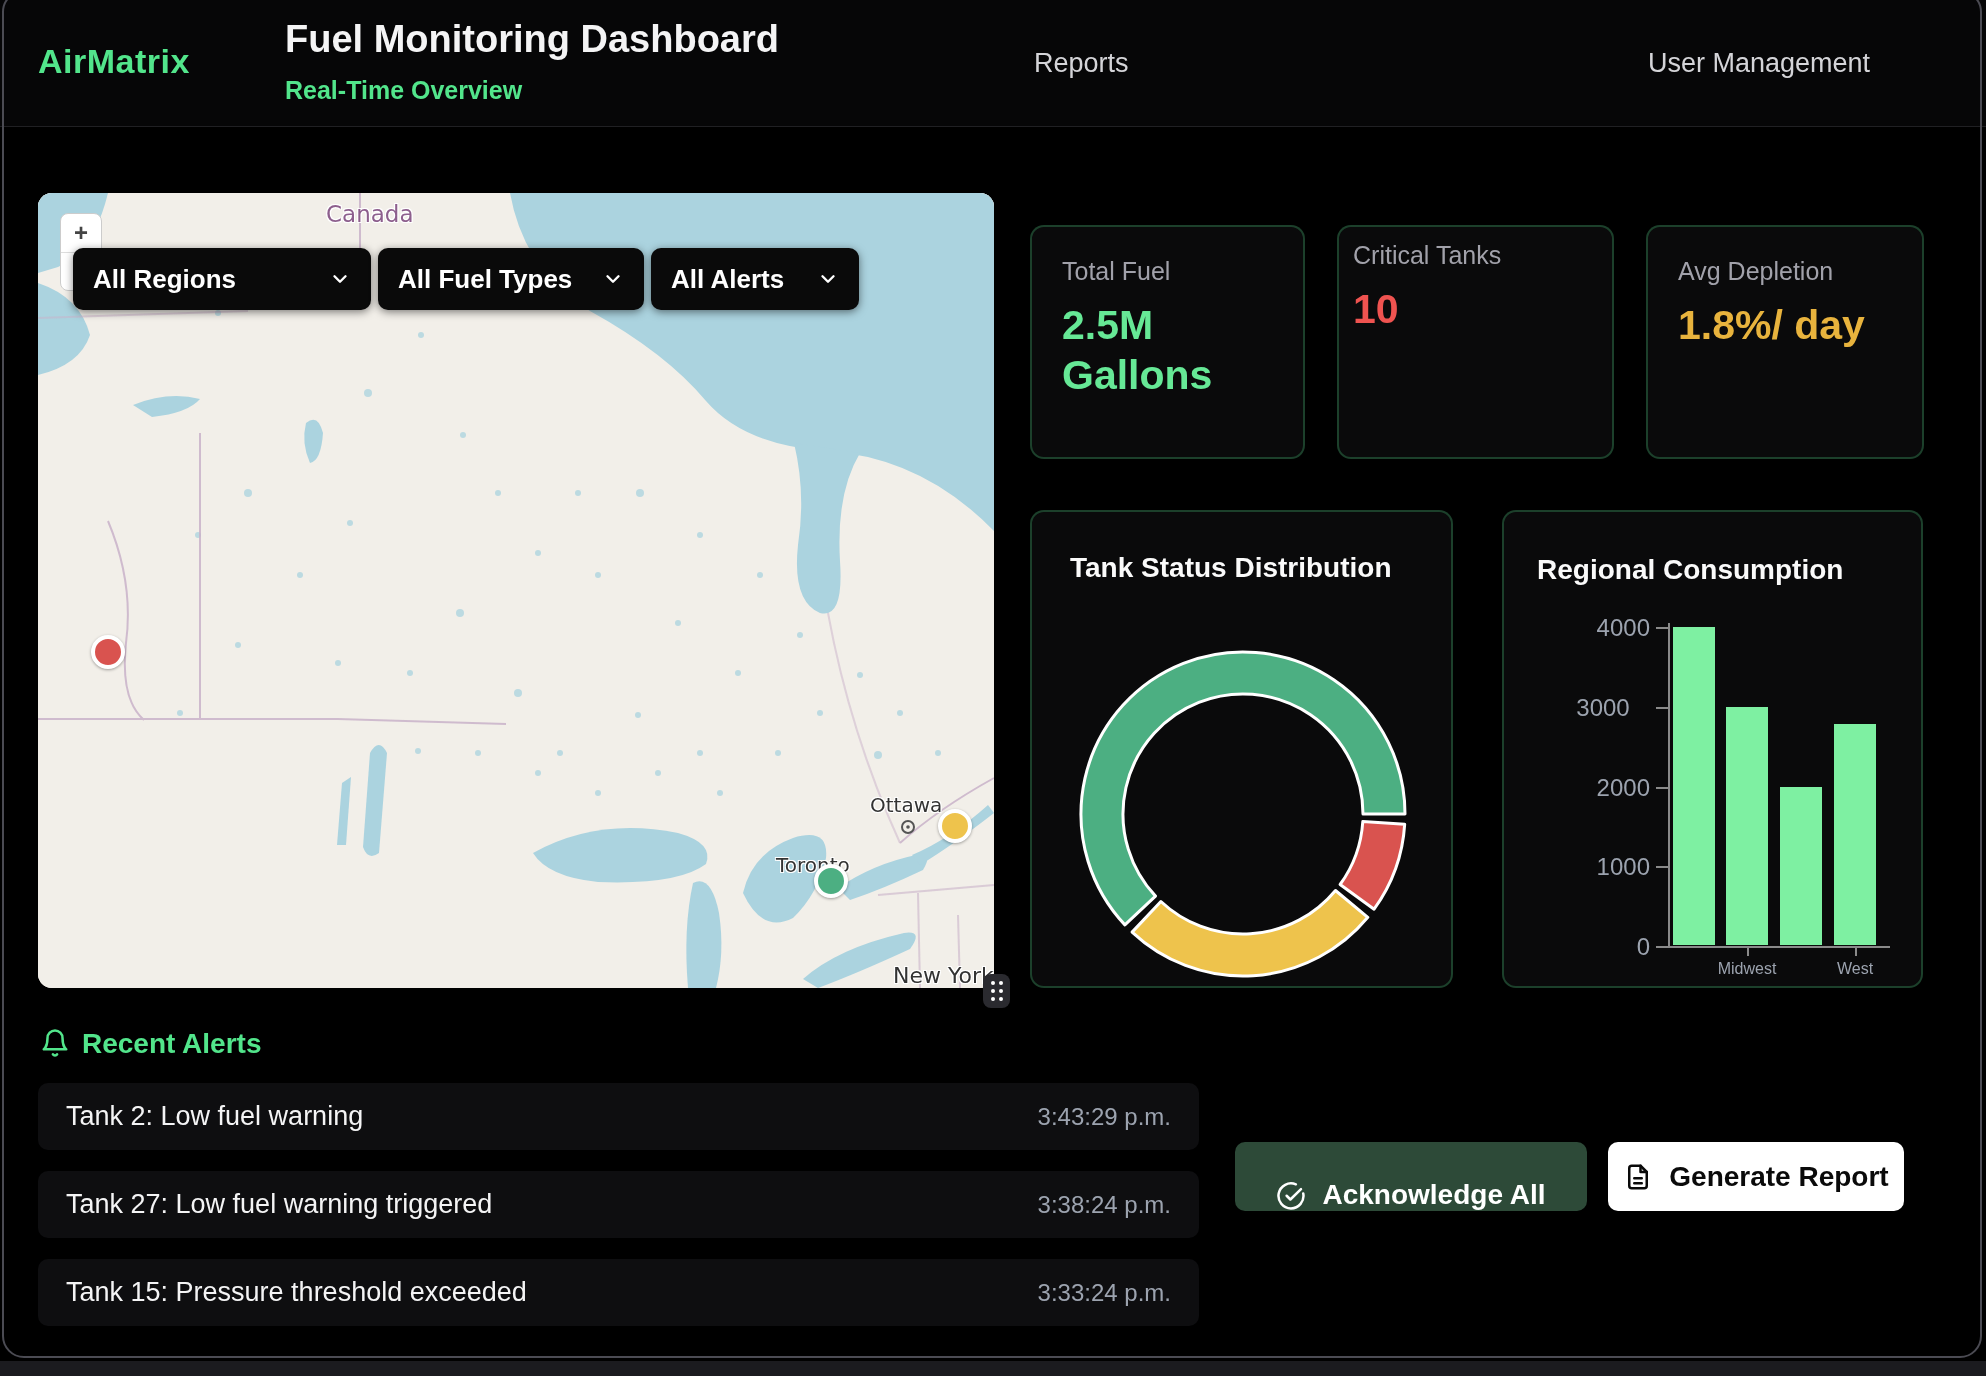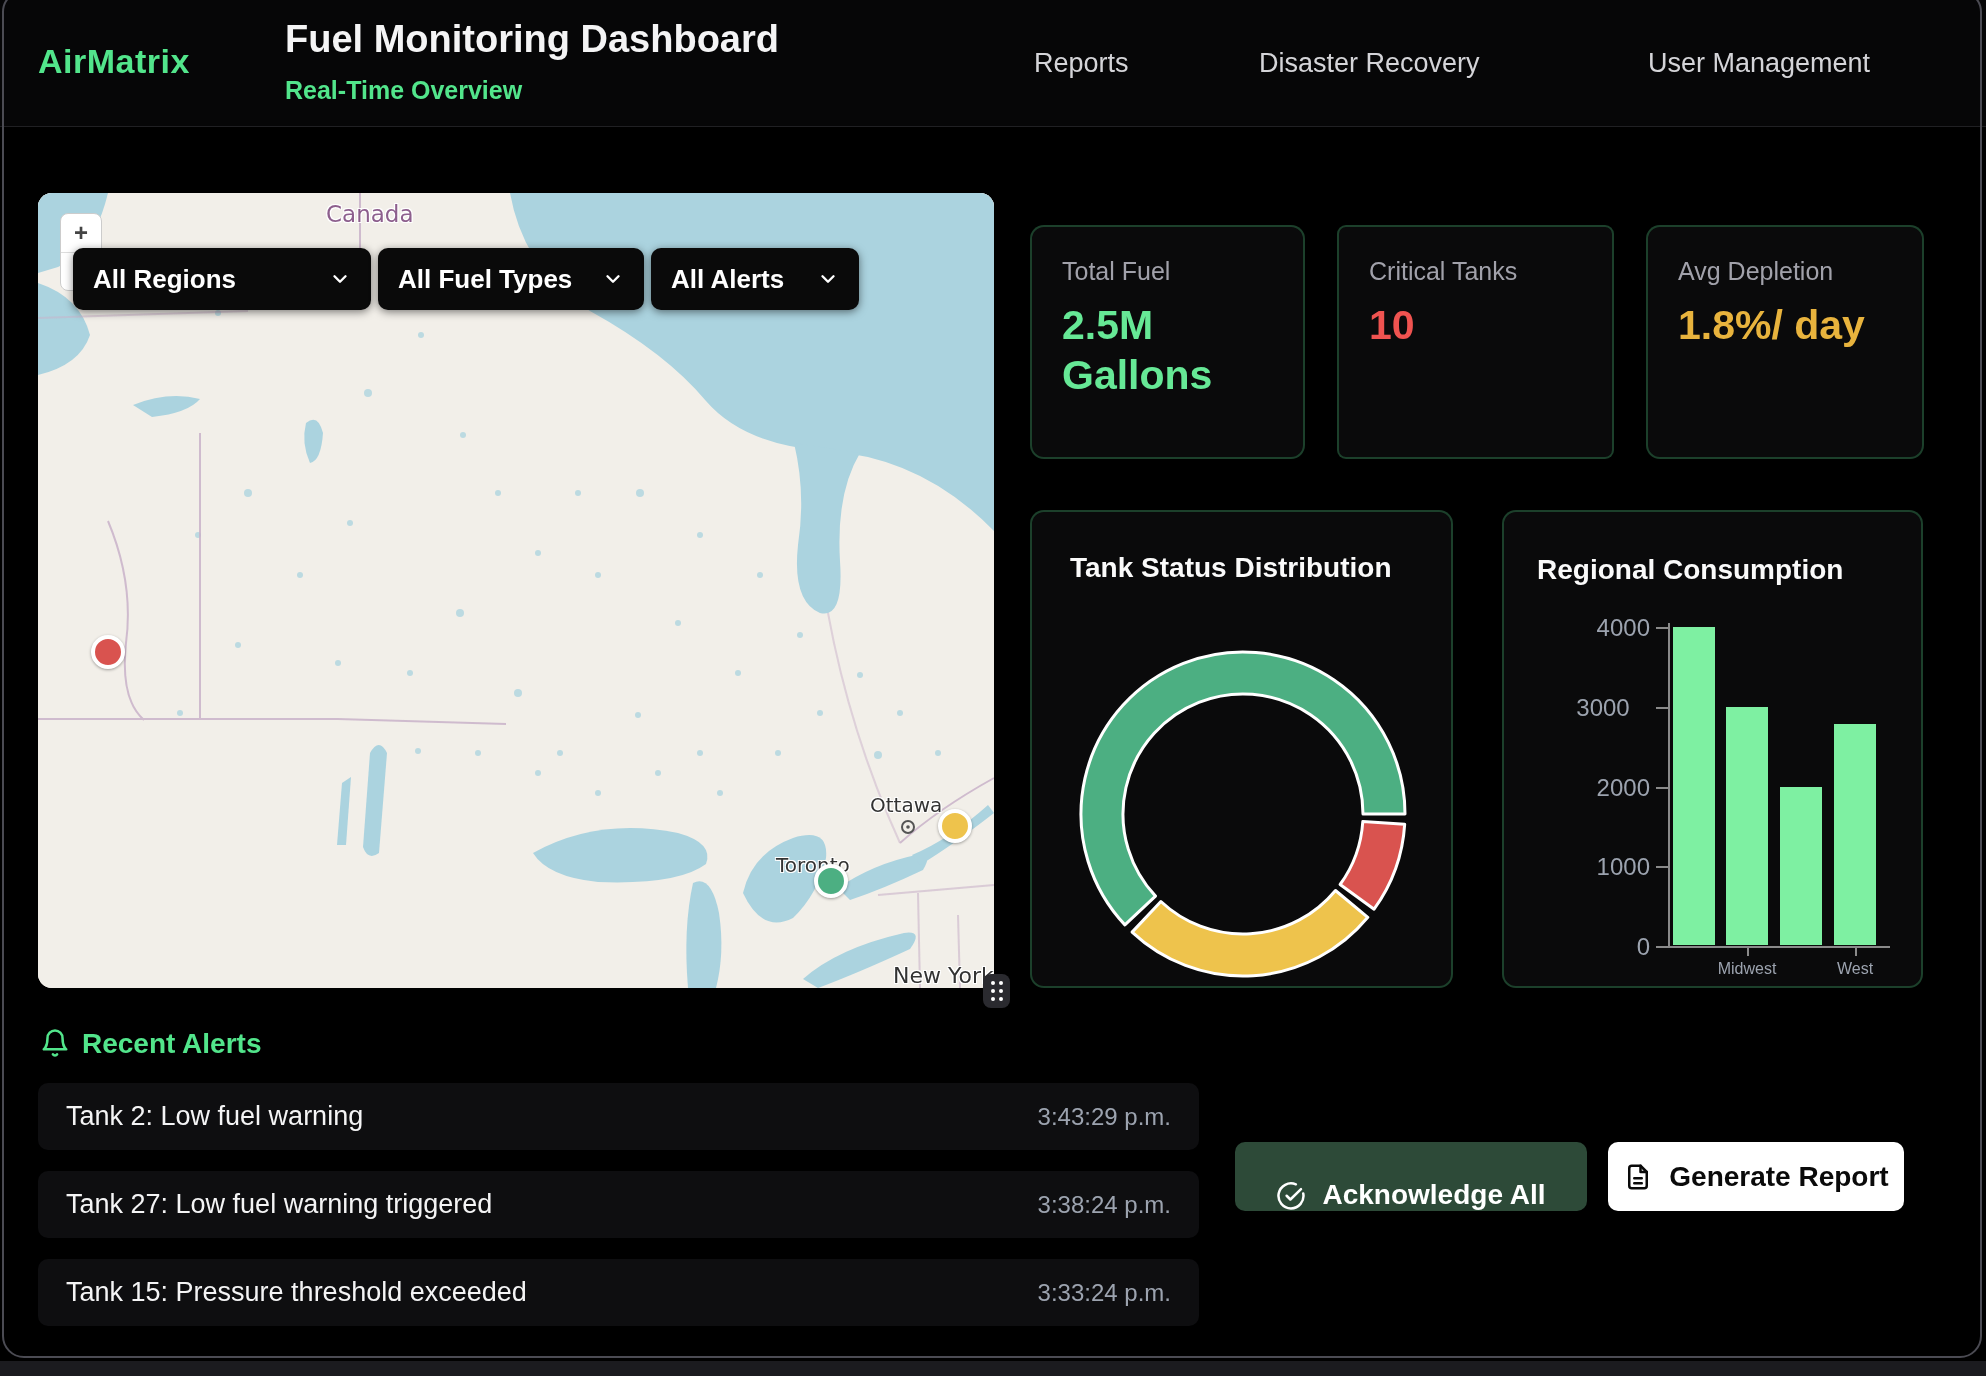--- a/index.html
+++ b/index.html
@@ -74,21 +74,20 @@
   .btn-gen { left:1608px; width:296px; background:#ffffff; color:#0a0a0a; }
 </style>
 </head>
 <body>
 
 <div class="abs header">
   <div class="abs logo">AirMatrix</div>
   <div class="abs title">Fuel Monitoring Dashboard</div>
   <div class="abs subtitle">Real-Time Overview</div>
   <div class="abs nav-item" style="left:1034px">Reports</div>
-  <div class="abs nav-item" style="left:1259px">Disaster Recovery</div>
   <div class="abs nav-item" style="left:1648px">User Management</div>
 </div>
 
 <div class="abs map-panel">
   <svg class="map-svg" viewBox="0 0 956 795" preserveAspectRatio="none">
     <rect x="0" y="0" width="956" height="795" fill="#f2efe9"></rect>
     <g fill="#abd3df">
 
       <path d="M472,0 Q486,78 552,118 Q628,160 668,208 Q706,252 788,258 Q884,264 956,338 L956,0 Z"></path>
 
@@ -216,21 +215,21 @@
     <i></i>
     <i></i>
     <i></i>
     <i></i>
 </div>
 
 <div class="abs card" style="left:1030px; top:225px; width:275px; height:234px; padding:30px;">
   <div class="stat-label">Total Fuel</div>
   <div class="stat-value" style="color: rgb(102, 232, 150);">2.5M Gallons</div>
 </div>
-<div class="abs card" style="left:1337px; top:225px; width:277px; height:234px; padding:30px;border-radius:9px;">
+<div class="abs card" style="left:1337px; top:225px; width:277px; height:234px; padding:14px;">
   <div class="stat-label">Critical Tanks</div>
   <div class="stat-value" style="color: rgb(239, 83, 80);">10</div>
 </div>
 <div class="abs card" style="left:1646px; top:225px; width:278px; height:234px; padding:30px;">
   <div class="stat-label">Avg Depletion</div>
   <div class="stat-value" style="color: rgb(232, 179, 61);">1.8%/ day</div>
 </div>
 
 <div class="abs card" style="left:1030px; top:510px; width:423px; height:478px;">
   <div class="abs chart-title" style="left:38px; top:40px;">Tank Status Distribution</div>

